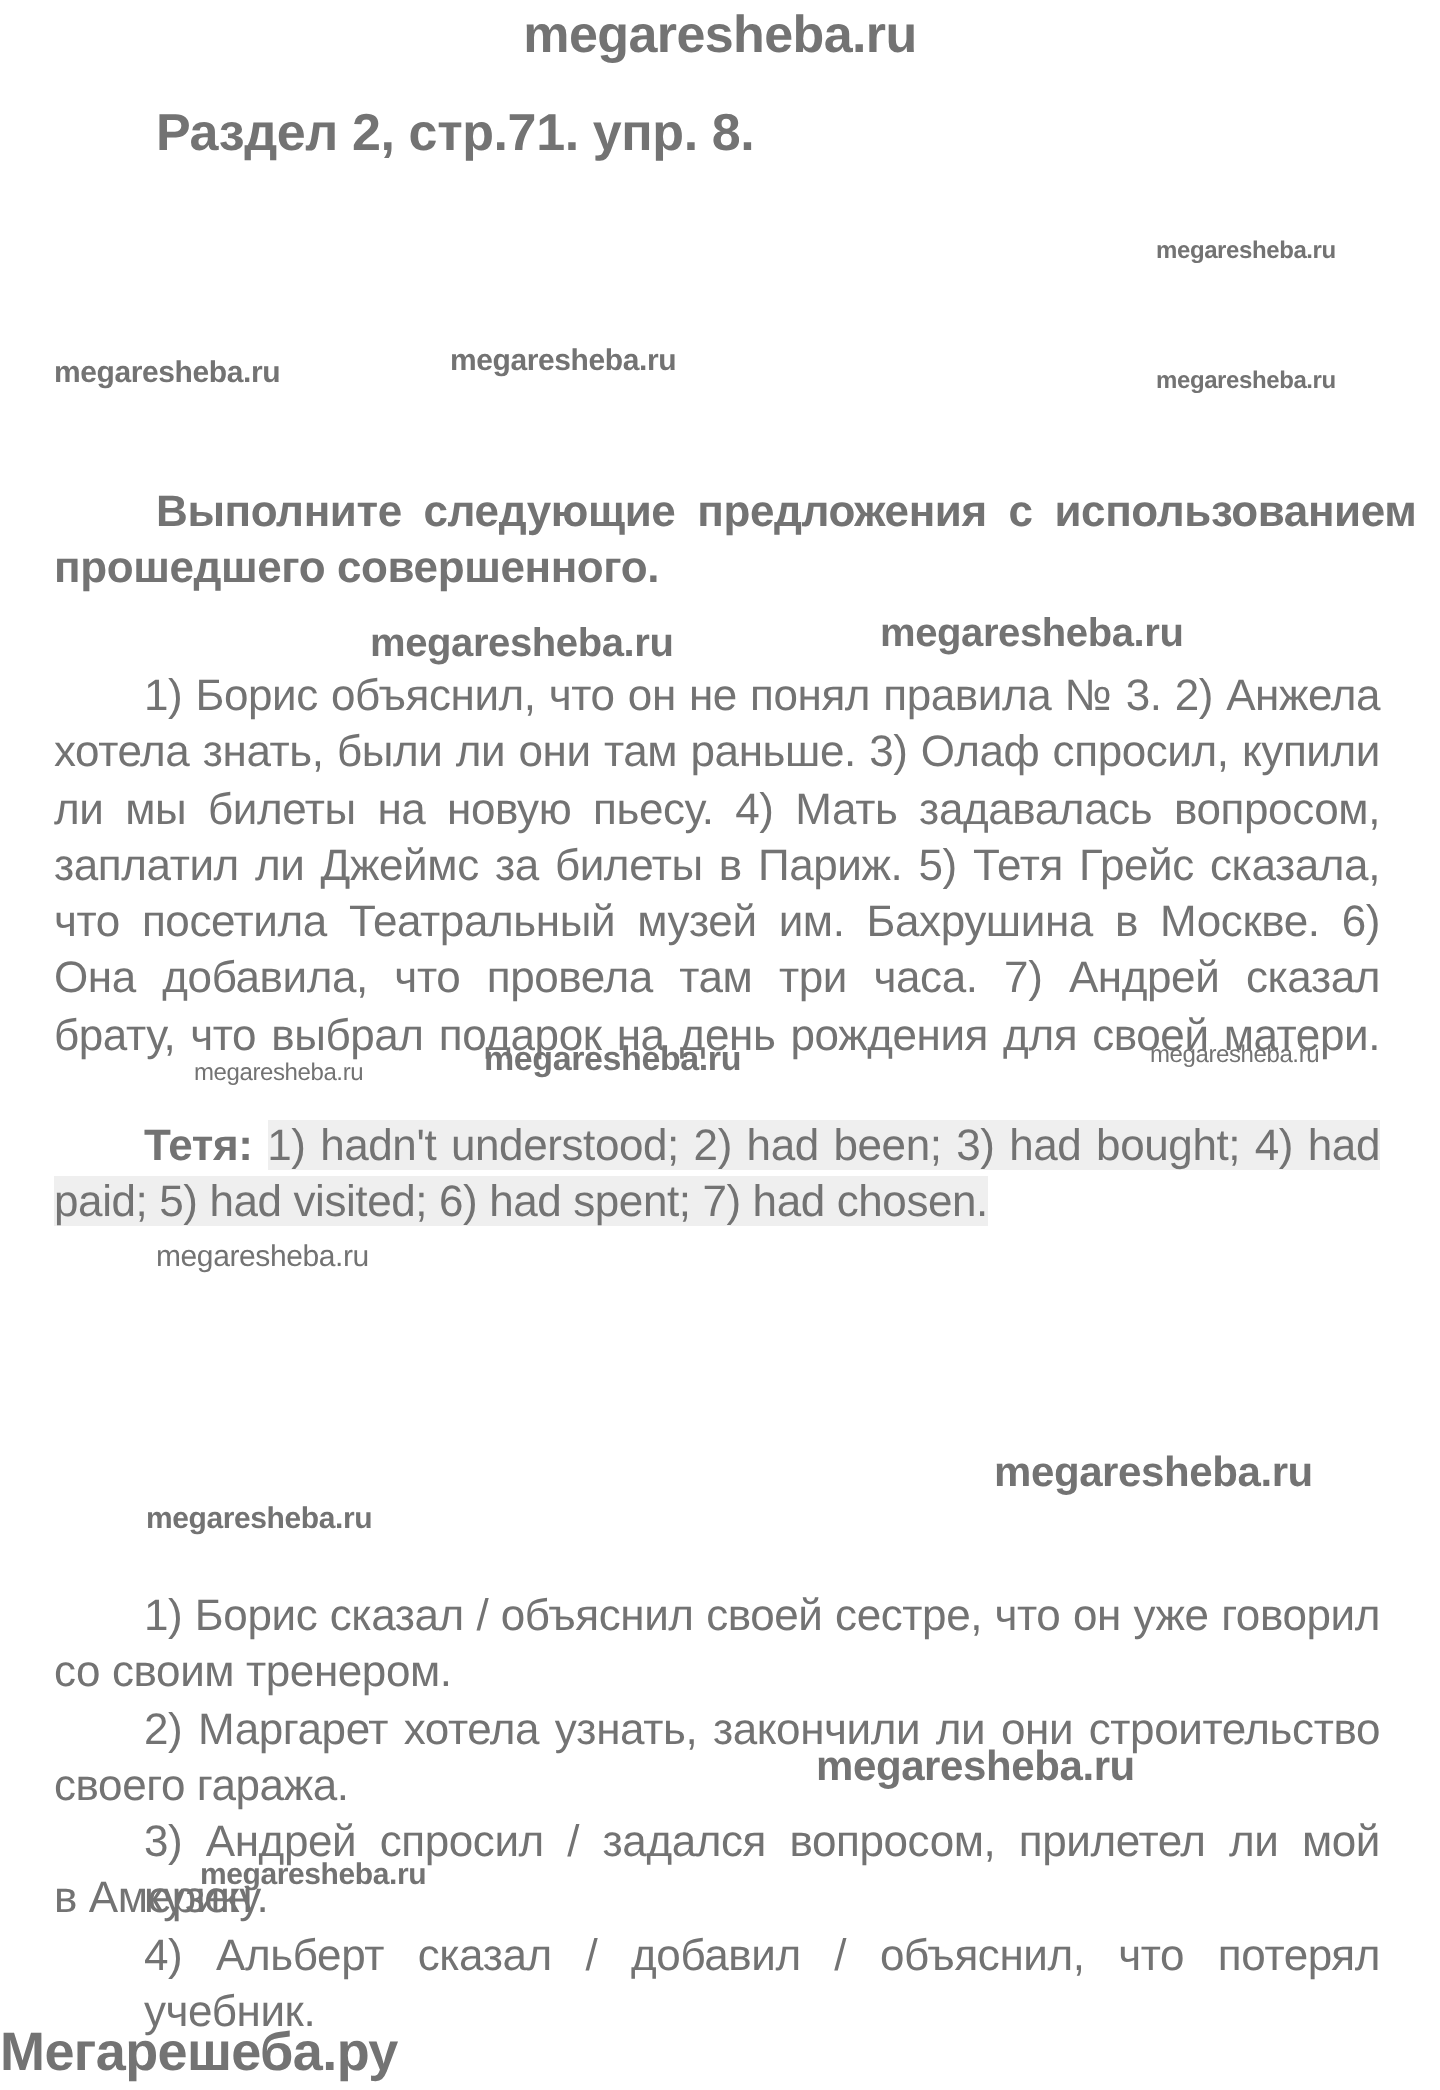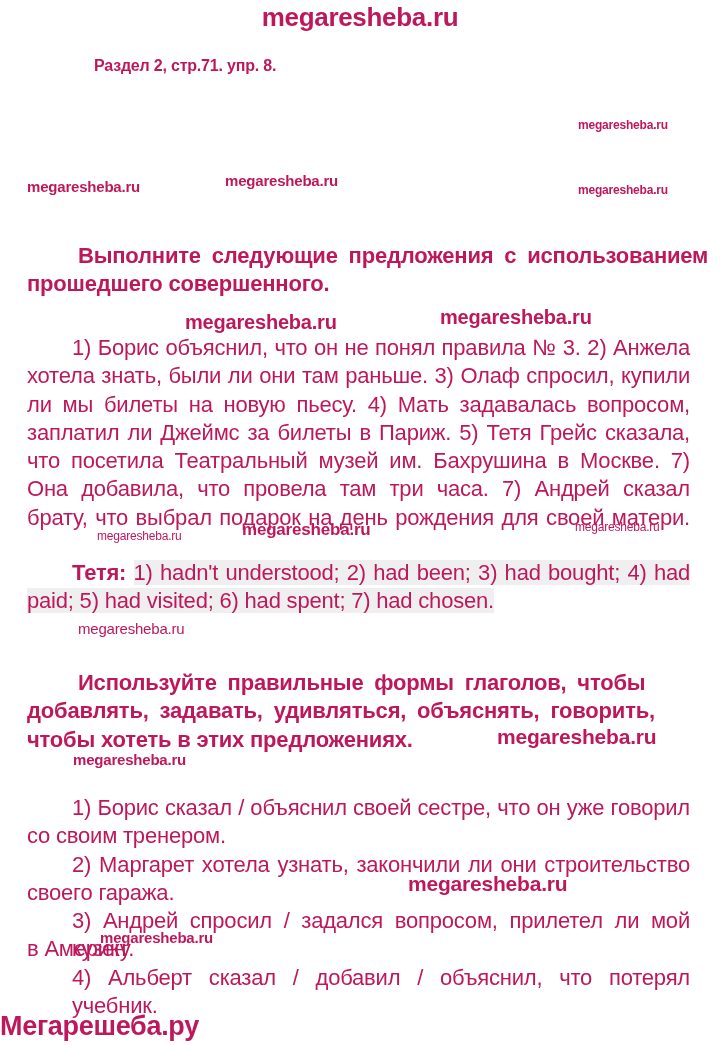--- a/index.html
+++ b/index.html
@@ -1,29 +1,29 @@
 <!DOCTYPE html>
 <html><head>
 <meta charset="utf-8">
 <style>
   html,body{margin:0;padding:0;background:#ffffff;}
   .page{
     position:relative;width:720px;height:1045px;background:#ffffff;
-    font-family:"Liberation Sans",sans-serif;color:#be185d;overflow:hidden;
+    font-family:"Liberation Sans",sans-serif;color:#737373;overflow:hidden;
   }
   .title-top{
     position:absolute;top:2px;left:0;width:100%;text-align:center;
     font-size:26px;font-weight:700;letter-spacing:-0.3px;
   }
   .brand-bottom{
     position:absolute;top:1011px;left:0;width:100%;text-align:left;
     font-size:27px;font-weight:700;letter-spacing:-0.3px;
   }
   .hd{
-    position:absolute;left:94px;font-weight:700;font-size:16px;
+    position:absolute;left:78px;font-weight:700;font-size:26px;
     letter-spacing:-0.2px;white-space:nowrap;line-height:28.3px;
   }
   .blk{position:absolute;left:27px;width:663px;}
   .ln{line-height:28.3px;height:28.3px;font-size:22px;letter-spacing:-0.2px;}
   .j{text-align:justify;text-align-last:justify;}
   .nw{white-space:nowrap;}
   .ws{word-spacing:5px;}
   .b{font-weight:700;}
   .ind{padding-left:45px;}
   .ind2{padding-left:51px;}
@@ -64,41 +64,36 @@
   <div class="blk" style="top:242px;">
     <div class="ln b ind2 nw ws">Выполните следующие предложения с использованием</div>
     <div class="ln b nw">прошедшего совершенного.</div>
   </div>
 
   <div class="blk" style="top:334px;">
     <div class="ln j ind">1) Борис объяснил, что он не понял правила № 3. 2) Анжела</div>
     <div class="ln j">хотела знать, были ли они там раньше. 3) Олаф спросил, купили</div>
     <div class="ln j">ли мы билеты на новую пьесу. 4) Мать задавалась вопросом,</div>
     <div class="ln j">заплатил ли Джеймс за билеты в Париж. 5) Тетя Грейс сказала,</div>
-    <div class="ln j">что посетила Театральный музей им. Бахрушина в Москве. 7)</div>
+    <div class="ln j">что посетила Театральный музей им. Бахрушина в Москве. 6)</div>
     <div class="ln j">Она добавила, что провела там три часа. 7) Андрей сказал</div>
     <div class="ln j">брату, что выбрал подарок на день рождения для своей матери.</div>
   </div>
 
   <div class="blk" style="top:559px;">
     <div class="ln j ind">
       <span class="b">Тетя:</span>
       <span class="hl">1) hadn't understood; 2) had been; 3) had bought; 4) had</span>
     </div>
     <div class="ln nw">
       <span class="hl">paid; 5) had visited; 6) had spent; 7) had chosen.</span>
     </div>
   </div>
 
 
-  <div class="blk" style="top:669px;">
-    <div class="ln b ind2 nw ws">Используйте правильные формы глаголов, чтобы</div>
-    <div class="ln b nw ws">добавлять, задавать, удивляться, объяснять, говорить,</div>
-    <div class="ln b nw">чтобы хотеть в этих предложениях.</div>
-  </div>
 
   <div class="blk" style="top:794px;">
     <div class="ln j ind">1) Борис сказал / объяснил своей сестре, что он уже говорил</div>
     <div class="ln nw">со своим тренером.</div>
     <div class="ln j ind">2) Маргарет хотела узнать, закончили ли они строительство</div>
     <div class="ln nw">своего гаража.</div>
     <div class="ln j ind">3) Андрей спросил / задался вопросом, прилетел ли мой кузен</div>
     <div class="ln nw">в Америку.</div>
     <div class="ln j ind">4) Альберт сказал / добавил / объяснил, что потерял учебник.</div>
   </div>

